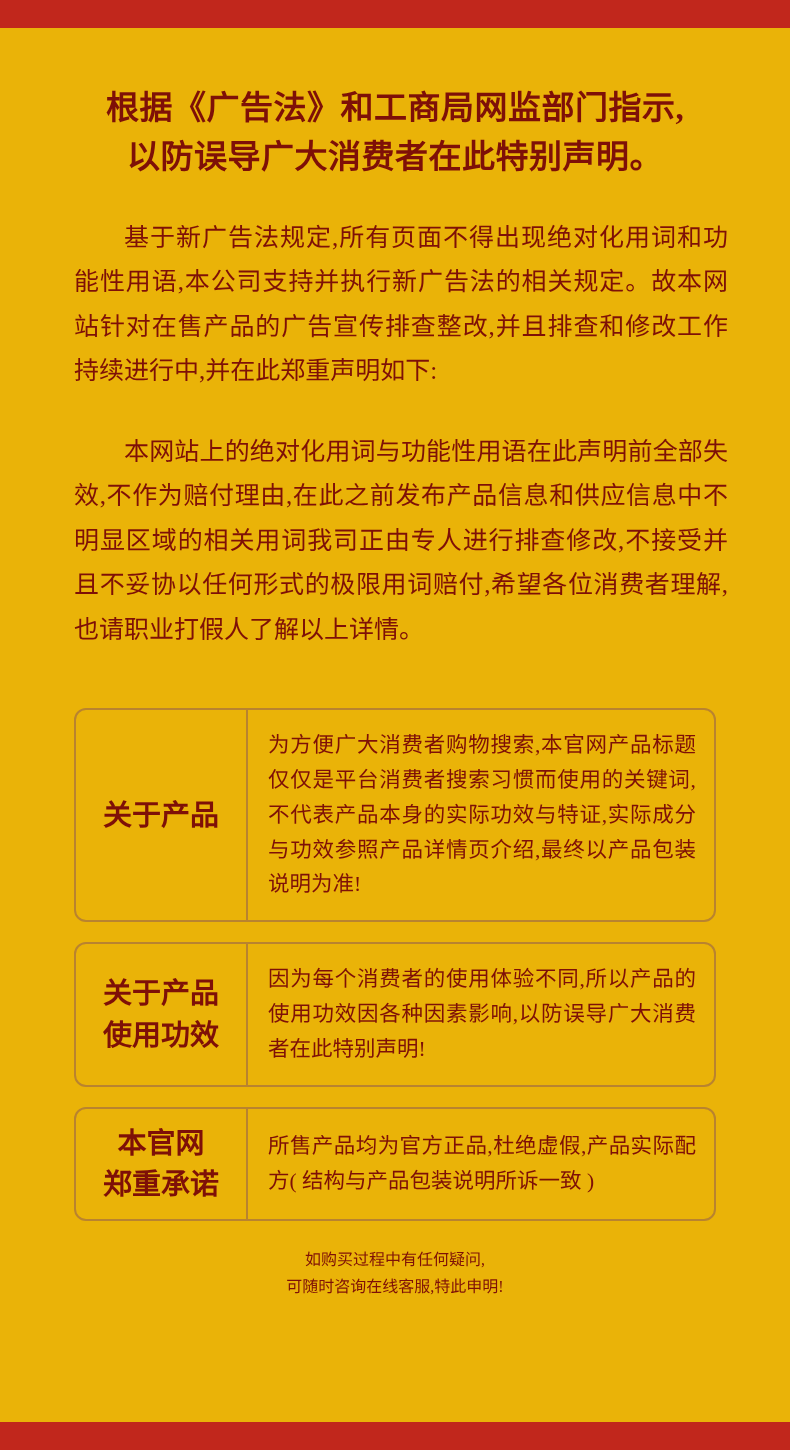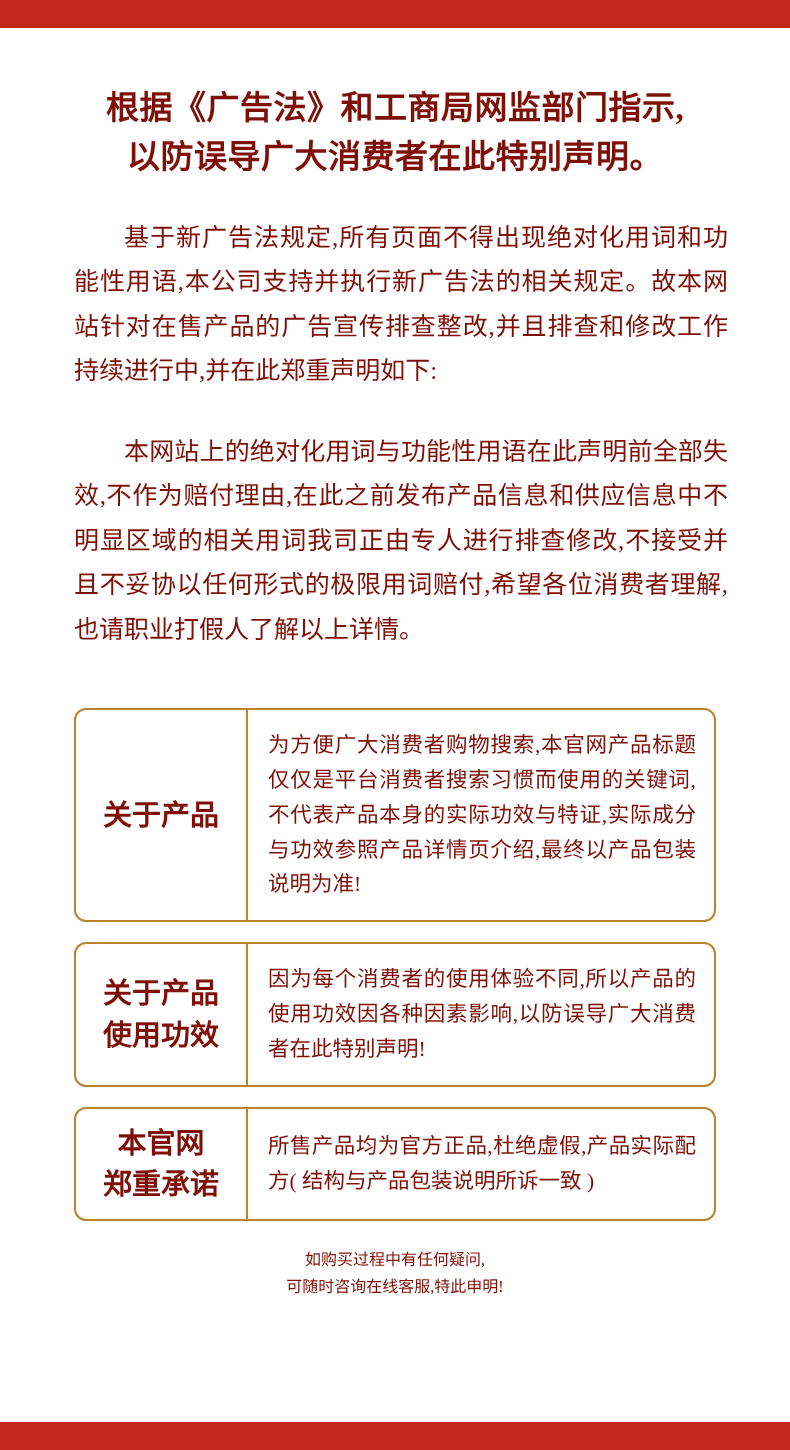--- a/index.html
+++ b/index.html
@@ -18,21 +18,21 @@
     width: 790px;
     height: 1450px;
     box-sizing: border-box;
     background: #c1271c;
     padding: 28px 0 28px 0;
   }
   .inner {
     position: relative;
     width: 790px;
     height: 1394px;
-    background: #ffffff;
+    background: #eab308;
     box-sizing: border-box;
     padding: 40px 58px 0 58px;
   }
   .headline {
     text-align: center;
     color: #7e1007;
     font-weight: bold;
     font-size: 33px;
     line-height: 1.48;
     letter-spacing: 0.5px;

